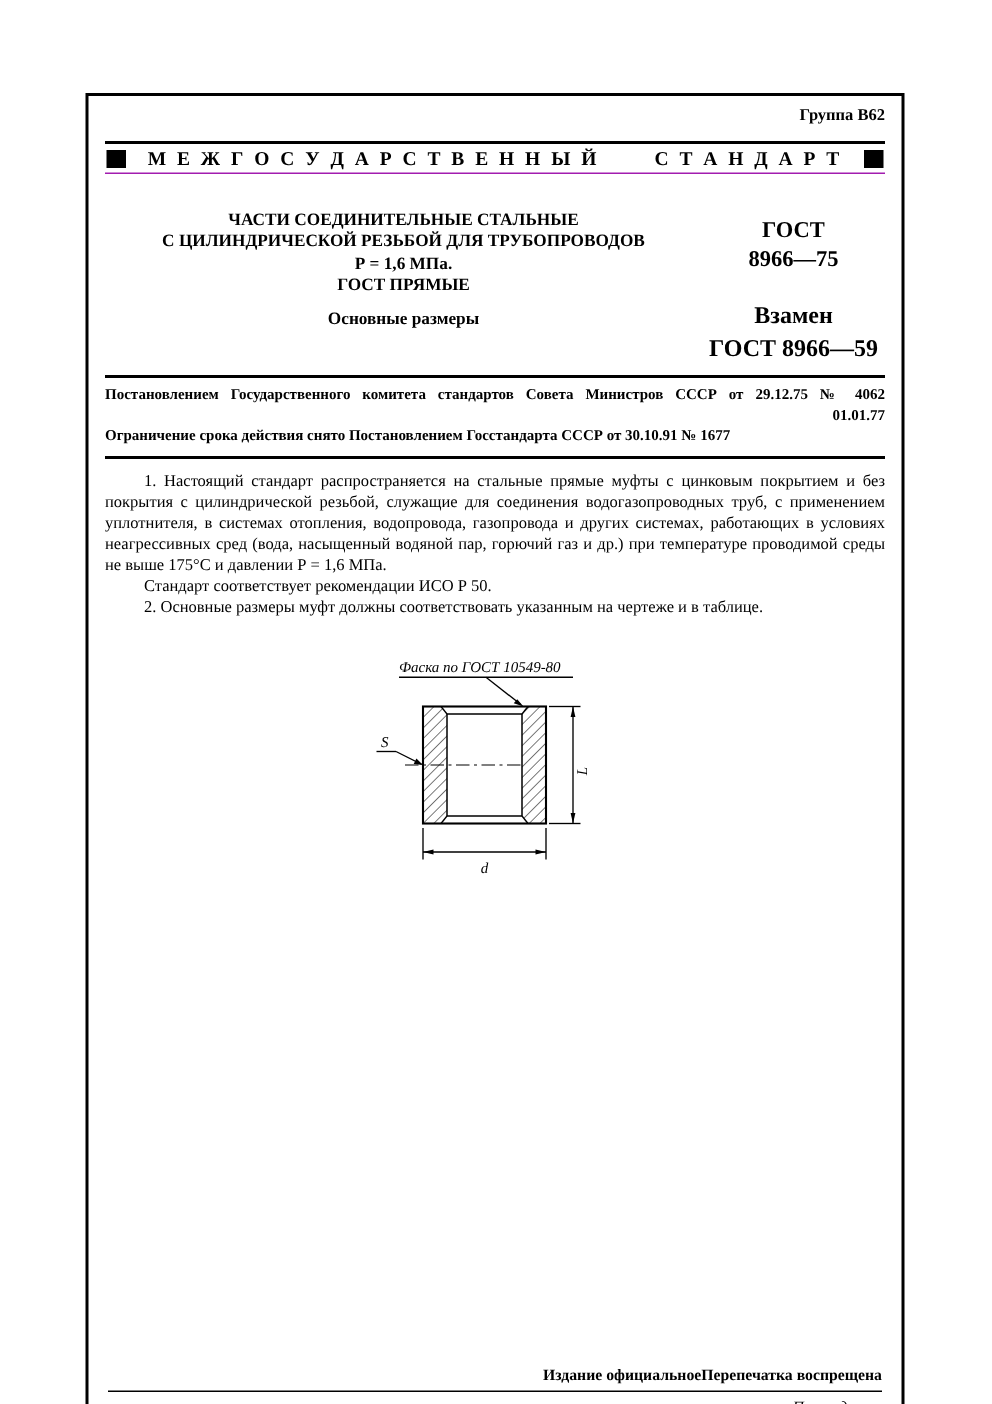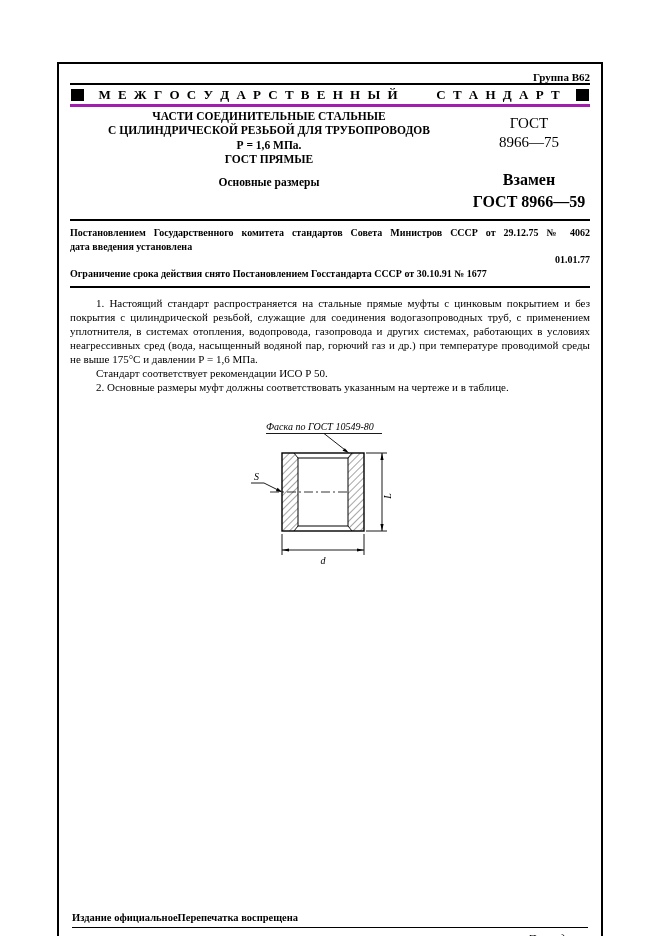--- a/index.html
+++ b/index.html
@@ -8,48 +8,48 @@
     font-family:"Liberation Serif","DejaVu Serif",serif;
     color:#000;
   }
   .frame{
     position:absolute;left:57px;top:62px;width:546px;height:916px;
     border:2px solid #000;box-sizing:border-box;
     padding:0 11px;
   }
   .group{ text-align:right;font-weight:bold;font-size:11px;margin-top:7px; }
   .band{
-    border-top:2px solid #000;border-bottom:3px solid #a21caf;
+    margin-top:11px;border-top:2px solid #000;border-bottom:1px solid #a21caf;
     display:flex;align-items:center;justify-content:space-between;
     padding:2px 1px;height:15px;
   }
   .band .sq{ width:13px;height:12px;background:#000;flex:0 0 auto; }
   .band-text{
     flex:1;text-align:center;font-weight:bold;font-size:13px;
     letter-spacing:2px;white-space:pre;overflow:hidden;
   }
-  .title-row{ display:flex;margin-top:2px; }
+  .title-row{ display:flex;margin-top:24px; }
   .title-left{ width:398px;text-align:center; }
   .title-line{ font-weight:bold;font-size:11.5px;line-height:1.25; }
   .subtitle{ font-weight:bold;font-size:11.5px;margin-top:9px; }
   .english{ margin-top:7px;font-size:10.5px;line-height:1.22; }
   .title-right{ flex:1;text-align:center; }
-  .gost{ font-weight:normal;font-size:15px;line-height:1.25;margin-top:5px; }
+  .gost{ font-weight:bold;font-size:15px;line-height:1.25;margin-top:5px; }
   .vzamen{ font-weight:bold;font-size:16px;line-height:1.4;margin-top:17px; }
   .hr1{ border-top:2px solid #000;margin-top:6px; }
   .hr2{ border-top:2px solid #000;margin-top:6px; }
   .decree{ margin-top:5px;font-weight:bold;font-size:10px;line-height:1.35; }
   .decree-l1{ text-align:justify;text-align-last:justify; }
   .decree-date{ text-align:right; }
   .body-text{ margin-top:8px;font-size:11px;line-height:14px;text-align:justify; }
   .body-text p{ margin:0;text-indent:26px; }
   .drawing{ margin:24px 0 0 162px;width:210px;height:152px; }
   .drawing svg text{ font-family:"Liberation Serif","DejaVu Serif",serif;font-style:italic; }
   .footer{ position:absolute;left:13px;right:13px;bottom:5px; }
-  .footer-row{ display:flex;justify-content:flex-start;font-weight:bold;font-size:10.5px; }
+  .footer-row{ display:flex;justify-content:flex-end;font-weight:bold;font-size:10.5px; }
   .footer-hr{ border-top:1.5px solid #000;margin-top:4px; }
   .reissue{ text-align:right;font-style:italic;font-size:10.5px;margin-top:5px; }
   .pagenum{ text-align:right;font-size:11px;margin-top:15px;padding-right:2px;font-family:Liberation Mono, monospace; }
 </style>
 </head>
 <body>
 
 <div class="frame">
 
   <div class="group">Группа В62</div>
@@ -77,21 +77,20 @@
         <div>Взамен</div>
         <div>ГОСТ 8966—59</div>
       </div>
     </div>
   </div>
 
   <div class="hr1"></div>
 
   <div class="decree">
     <div class="decree-l1">Постановлением Государственного комитета стандартов Совета Министров СССР от 29.12.75 № 4062</div>
-    <div>дата введения установлена</div>
     <div class="decree-date">01.01.77</div>
     <div>Ограничение срока действия снято Постановлением Госстандарта СССР от 30.10.91 № 1677</div>
   </div>
 
   <div class="hr2"></div>
 
   <div class="body-text">
     <p>1. Настоящий стандарт распространяется на стальные прямые муфты с цинковым покрытием и без покрытия с цилиндрической резьбой,  служащие для соединения водогазопроводных труб, с применением уплотнителя, в системах отопления, водопровода, газопровода и других системах, работающих в условиях неагрессивных сред (вода, насыщенный водяной пар, горючий газ и др.) при температуре проводимой среды не выше 175°С и давлении Р = 1,6 МПа.</p>
     <p>Стандарт соответствует рекомендации ИСО Р 50.</p>
     <p>2. Основные размеры муфт должны соответствовать указанным на чертеже и в таблице.</p>

